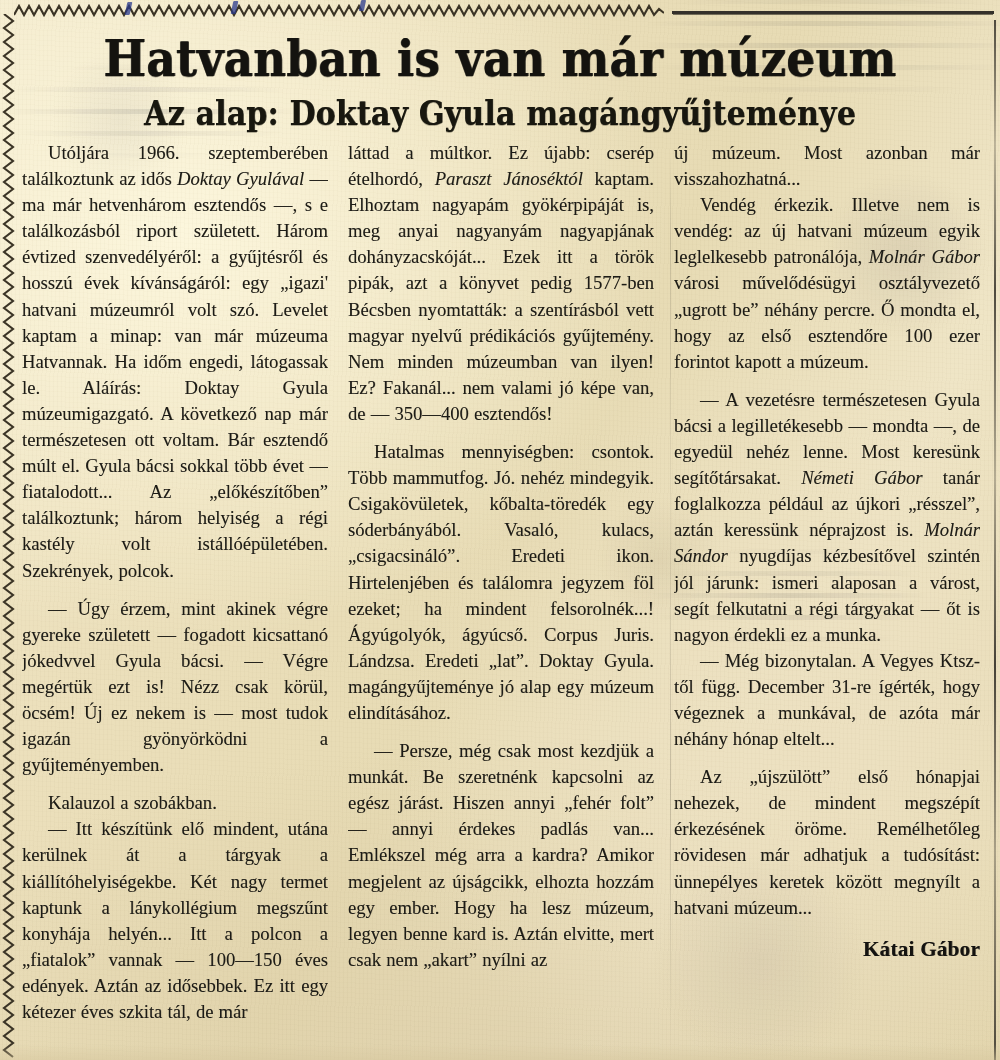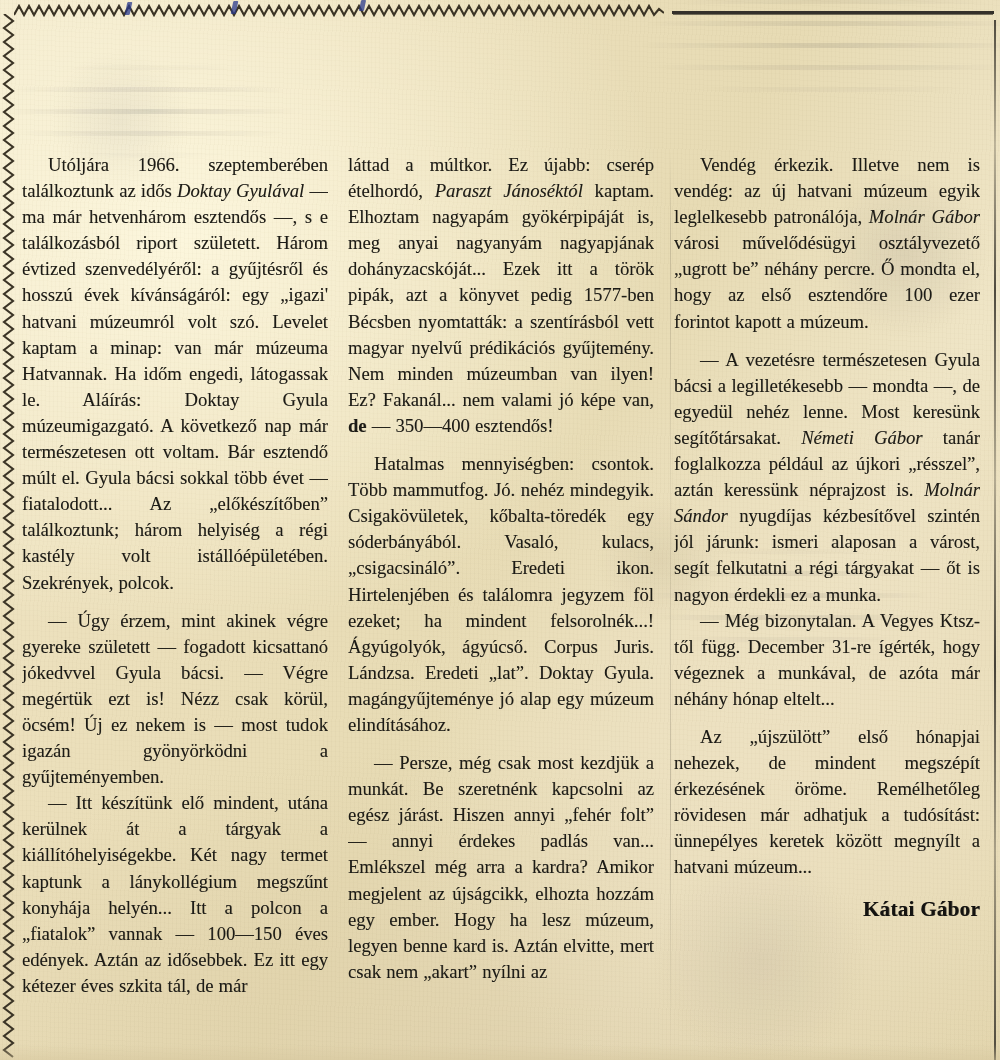--- a/index.html
+++ b/index.html
@@ -158,21 +158,21 @@
       0 0.6px 0.5px rgba(30,26,18,0.3);
     transform: scaleY(1.12);
     transform-origin: center top;
     margin: 0;
     white-space: nowrap;
   }
 
   
   .columns {
     position: absolute;
-    top: 152px;
+    top: 140px;
     left: 22px;
     width: 958px;
     height: 902px;
     display: flex;
     gap: 20px;
     overflow: hidden;
   }
   .col {
     width: 306px;
     overflow: hidden;
@@ -186,21 +186,21 @@
     hyphens: auto;
     -webkit-hyphens: auto;
     color: #1c1b16;
     text-shadow: 0.35px 0.2px 0.35px rgba(35,30,20,0.30);
     word-spacing: 0.5px;
   }
   .col p.indent { text-indent: 26px; }
   .col p.dash   { text-indent: 26px; }
   .col p.gap    { margin-top: 12px; }
   .col i  { font-style: italic; }
-  .col b  { font-weight: 700; }
+  .col b  { font-weight: 400; }
   .byline {
     margin-top: 16px;
     text-align: right;
     font-weight: 700;
     font-size: 21px;
     letter-spacing: 0.3px;
     color: #141310;
     text-shadow: 0.6px 0 0 rgba(20,19,16,0.6);
   }
 
@@ -231,33 +231,39 @@
   </svg>
 
   <div class="rule-top-right"></div>
   <div class="rule-right"></div>
   <div class="rule-col23"></div>
 
   <div class="blue-mark" style="left:126px; top:2px;"></div>
   <div class="blue-mark" style="left:232px; top:1px;"></div>
   <div class="blue-mark" style="left:360px; top:0px; height:11px;"></div>
 
+  <div class="masthead">
+    <h1 class="headline">Hatvanban is van már múzeum</h1>
+    <h2 class="subhead">Az alap: Doktay Gyula magángyűjteménye</h2>
+  </div>
 
   <div class="columns">
     <div class="col">
         <p class="indent"><span>Utóljára 1966. szeptemberében találkoztunk az idős </span><i>Doktay Gyulával</i><span> — ma már hetvenhárom esztendős —, s e találkozásból riport született. Három évtized szenvedélyéről: a gyűjtésről és hosszú évek kívánságáról: egy „igazi' hatvani múzeumról volt szó. Levelet kaptam a minap: van már múzeuma Hatvannak. Ha időm engedi, látogassak le. Aláírás: Doktay Gyula múzeumigazgató. A következő nap már természetesen ott voltam. Bár esztendő múlt el. Gyula bácsi sokkal több évet — fiatalodott... Az „előkészítőben” találkoztunk; három helyiség a régi kastély volt istállóépületében. Szekrények, polcok.</span></p>
         <p class="dash gap"><span>— Úgy érzem, mint akinek végre gyereke született — fogadott kicsattanó jókedvvel Gyula bácsi. — Végre megértük ezt is! Nézz csak körül, öcsém! Új ez nekem is — most tudok igazán gyönyörködni a gyűjteményemben.</span></p>
+        <p class="indent gap"><span>Kalauzol a szobákban.</span></p>
         <p class="dash"><span>— Itt készítünk elő mindent, utána kerülnek át a tárgyak a kiállítóhelyiségekbe. Két nagy termet kaptunk a lánykollégium megszűnt konyhája helyén... Itt a polcon a „fiatalok” vannak — 100—150 éves edények. Aztán az idősebbek. Ez itt egy kétezer éves szkita tál, de már</span></p>
       </div>
     <div class="col">
         <p class="plain"><span>láttad a múltkor. Ez újabb: cserép ételhordó, </span><i>Paraszt Jánoséktól</i><span> kaptam. Elhoztam nagyapám gyökérpipáját is, meg anyai nagyanyám nagyapjának dohányzacskóját... Ezek itt a török pipák, azt a könyvet pedig 1577-ben Bécsben nyomtatták: a szentírásból vett magyar nyelvű prédikációs gyűjtemény. Nem minden múzeumban van ilyen! Ez? Fakanál... nem valami jó képe van, </span><b>de</b><span> — 350—400 esztendős!</span></p>
         <p class="indent gap"><span>Hatalmas mennyiségben: csontok. Több mammutfog. Jó. nehéz mindegyik. Csigakövületek, kőbalta-töredék egy sóderbányából. Vasaló, kulacs, „csigacsináló”. Eredeti ikon. Hirtelenjében és találomra jegyzem föl ezeket; ha mindent felsorolnék...! Ágyúgolyók, ágyúcső. Corpus Juris. Lándzsa. Eredeti „lat”. Doktay Gyula. magángyűjteménye jó alap egy múzeum elindításához.</span></p>
         <p class="dash gap"><span>— Persze, még csak most kezdjük a munkát. Be szeretnénk kapcsolni az egész járást. Hiszen annyi „fehér folt” — annyi érdekes padlás van... Emlékszel még arra a kardra? Amikor megjelent az újságcikk, elhozta hozzám egy ember. Hogy ha lesz múzeum, legyen benne kard is. Aztán elvitte, mert csak nem „akart” nyílni az</span></p>
       </div>
     <div class="col">
+      <p class="plain"><span>új múzeum. Most azonban már visszahozhatná...</span></p>
         <p class="indent"><span>Vendég érkezik. Illetve nem is vendég: az új hatvani múzeum egyik leglelkesebb patronálója, </span><i>Molnár Gábor</i><span> városi művelődésügyi osztályvezető „ugrott be” néhány percre. Ő mondta el, hogy az első esztendőre 100 ezer forintot kapott a múzeum.</span></p>
         <p class="dash gap"><span>— A vezetésre természetesen Gyula bácsi a legilletékesebb — mondta —, de egyedül nehéz lenne. Most keresünk segítőtársakat. </span><i>Németi Gábor</i><span> tanár foglalkozza például az újkori „résszel”, aztán keressünk néprajzost is. </span><i>Molnár Sándor</i><span> nyugdíjas kézbesítővel szintén jól járunk: ismeri alaposan a várost, segít felkutatni a régi tárgyakat — őt is nagyon érdekli ez a munka.</span></p>
         <p class="dash"><span>— Még bizonytalan. A Vegyes Ktsz-től függ. December 31-re ígérték, hogy végeznek a munkával, de azóta már néhány hónap eltelt...</span></p>
         <p class="indent gap"><span>Az „újszülött” első hónapjai nehezek, de mindent megszépít érkezésének öröme. Remélhetőleg rövidesen már adhatjuk a tudósítást: ünnepélyes keretek között megnyílt a hatvani múzeum...</span></p>
         <div class="byline">Kátai Gábor</div>
     </div>
   </div>
 
   <div class="bottom-fade"></div>
 </div>

